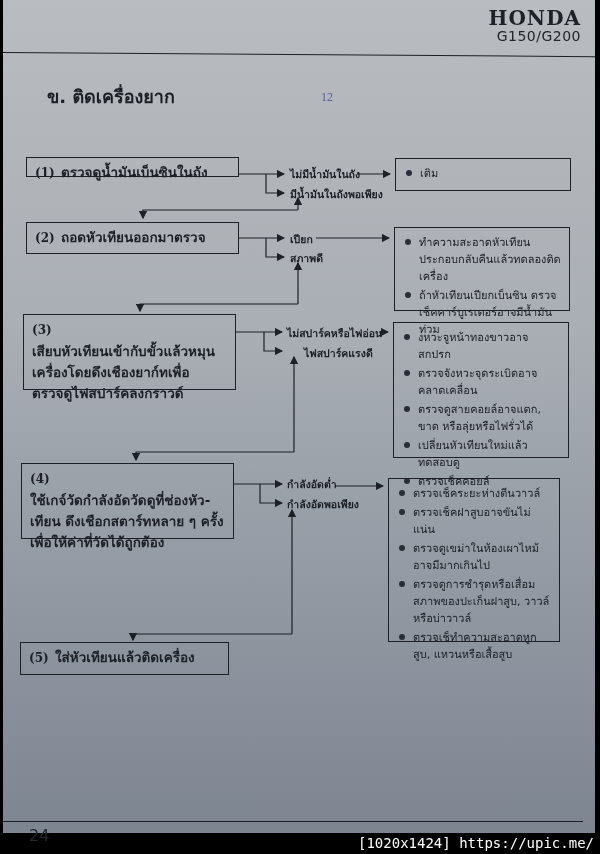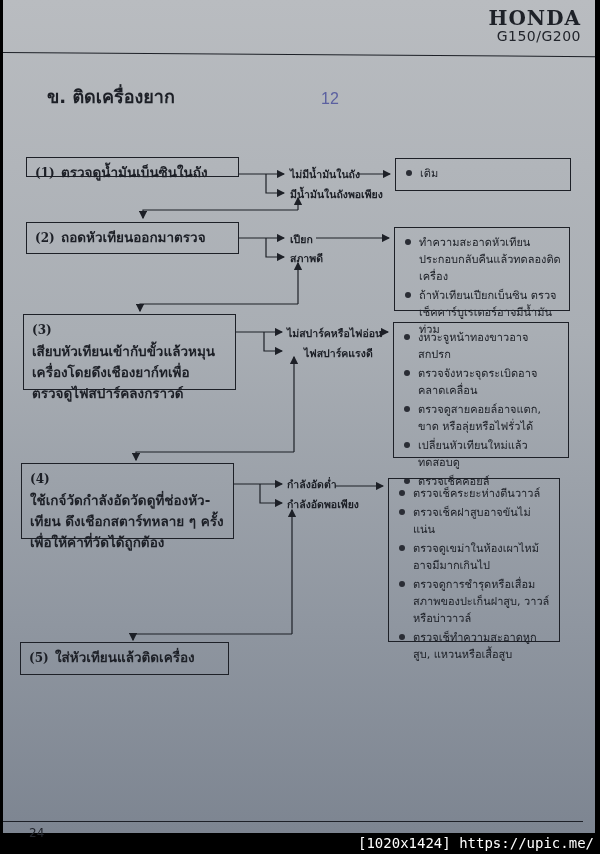--- a/index.html
+++ b/index.html
@@ -6,22 +6,22 @@
   body { width:600px; height:854px; background:#000; position:relative; overflow:hidden;
          font-family:"DejaVu Sans", sans-serif; color:#1c1f26; }
   .page { position:absolute; left:3px; top:0; width:592px; height:833px;
           background:linear-gradient(180deg,#b9bcc0 0%,#a9aeb4 40%,#8f96a0 75%,#7d8591 100%); }
   .brand { position:absolute; right:14px; top:6px; text-align:right; }
   .brand-name { font-family:"DejaVu Serif", serif; font-weight:bold; font-size:20px; letter-spacing:1px; color:#1e2128; }
   .brand-model { font-size:14px; color:#22252c; margin-top:-2px; letter-spacing:0.5px; }
   .hr-top { position:absolute; left:0; top:52px; width:592px; height:1px; background:#1d2027; transform:rotate(0.4deg); transform-origin:left; }
   .hr-bot { position:absolute; left:0; top:821px; width:580px; height:1px; background:#1d2027; }
   .section-title { position:absolute; left:44px; top:82px; font-size:18px; font-weight:bold; }
-  .handwritten { position:absolute; left:318px; top:90px; font-size:16px; color:#5b60a0; font-family:Liberation Sans, sans-serif; }
-  .pgnum { position:absolute; left:26px; top:826px; font-size:12px; color:#22252c; }
+  .handwritten { position:absolute; left:318px; top:90px; font-size:12px; color:#5b60a0; font-family:Liberation Serif, serif; }
+  .pgnum { position:absolute; left:26px; top:826px; font-size:16px; color:#22252c; }
   .watermark { position:absolute; right:6px; top:835px; font-size:14px; color:#fff; font-family:"DejaVu Sans Mono", monospace; }
 
   .step { position:absolute; border:1.5px solid #1d2027; box-sizing:border-box; font-weight:bold; font-size:13.5px; line-height:21px; padding:4px 8px; }
   .step .num { display:inline-block; width:26px; font-family:"DejaVu Serif", serif; font-size:12px; }
   .step .txt { display:inline-block; vertical-align:top; }
   .result { position:absolute; border:1.5px solid #1d2027; box-sizing:border-box; font-size:11px; line-height:17px; padding:6px 8px 4px 10px; }
   .result ul { margin:0; padding:0; list-style:none; }
   .result li { position:relative; padding-left:14px; margin-bottom:2px; }
   .result li .dot { position:absolute; left:0; top:5px; width:6px; height:6px; border-radius:50%; background:#2a2d35; }
   .branch { position:absolute; font-size:10.5px; font-weight:bold; white-space:nowrap; }

